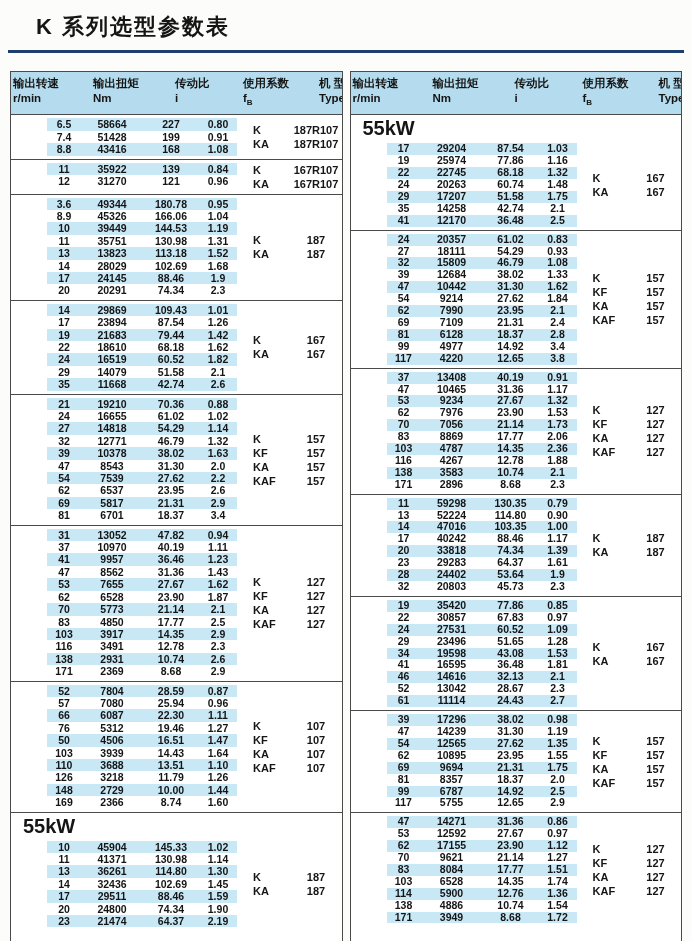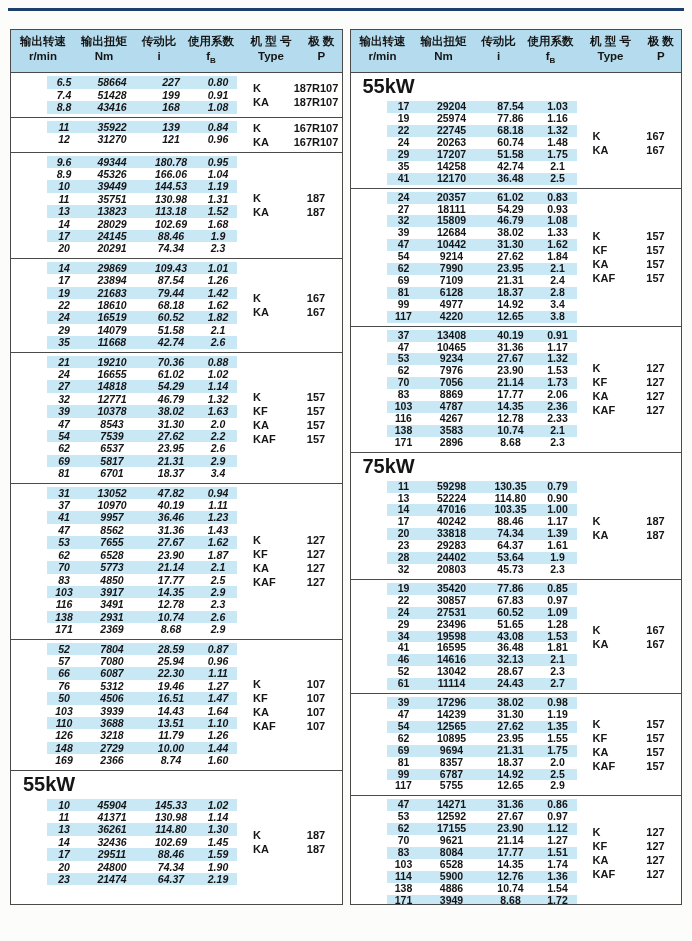--- a/index.html
+++ b/index.html
@@ -25,48 +25,49 @@
   .col-table{
     flex:1;border:1.5px solid var(--border);background:#fff;
     height:876px;overflow:hidden;
   }
   .col-header{
     display:grid;
     grid-template-columns:60px 62px 48px 56px 64px 1fr;
     background:var(--header-bg);
     border-bottom:1.5px solid var(--border);
     padding:4px 2px;
-    text-align:center;font-weight:bold;font-size:11.5px;line-height:15px;
+    text-align:left;font-weight:bold;font-size:11.5px;line-height:15px;gap:20px;
   }
   .hc{white-space:nowrap;}
   .hc sub{font-size:8px;}
   .power-label{font-size:20px;font-weight:bold;padding:3px 0 1px 12px;line-height:21px;}
   .block{display:flex;padding:3px 0;}
   .block + .block{border-top:1.5px solid var(--border);}
   .block + .power-label{border-top:1.5px solid var(--border);}
   .rows{margin-left:36px;width:190px;}
   .row{
     display:grid;grid-template-columns:34px 62px 56px 38px;
     font-size:10.5px;font-weight:bold;text-align:center;
   }
-  .col-left .row{line-height:12.4px;font-style:italic;}
+  .col-left .row{line-height:12.4px;}
   .col-right .row{line-height:11.9px;}
   .row:nth-child(odd){background:var(--stripe-bg);}
   .types{
     flex:1;display:flex;flex-direction:column;justify-content:center;
     padding-left:16px;padding-right:6px;
     font-size:11px;font-weight:bold;
   }
   .type-row{display:grid;grid-template-columns:34px 58px 12px;line-height:14px;}
   .type-model{text-align:center;}
 </style>
 </head>
 <body>
 
 <div class="page">
+  <div class="page-title">K 系列选型参数表</div>
   <div class="title-rule"></div>
 
   <div class="tables">
 
     <div class="col-table col-left">
       <div class="col-header">
         <div class="hc">
           <div>输出转速</div>
           <div>r/min</div>
         </div>
@@ -146,21 +147,21 @@
               </div>
               <div class="type-row">
                 <span class="type-prefix">KA</span>
                 <span class="type-model">167R107</span>
               </div>
             </div>
           </div>
           <div class="block">
             <div class="rows">
               <div class="row">
-                <span class="cell">9.6</span>
+                <span class="cell">3.6</span>
                 <span class="cell">49344</span>
                 <span class="cell">180.78</span>
                 <span class="cell">0.95</span>
               </div>
               <div class="row">
                 <span class="cell">8.9</span>
                 <span class="cell">45326</span>
                 <span class="cell">166.06</span>
                 <span class="cell">1.04</span>
               </div>
@@ -800,21 +801,21 @@
               <div class="row">
                 <span class="cell">103</span>
                 <span class="cell">4787</span>
                 <span class="cell">14.35</span>
                 <span class="cell">2.36</span>
               </div>
               <div class="row">
                 <span class="cell">116</span>
                 <span class="cell">4267</span>
                 <span class="cell">12.78</span>
-                <span class="cell">2.33</span>
+                <span class="cell">1.88</span>
               </div>
               <div class="row">
                 <span class="cell">138</span>
                 <span class="cell">3583</span>
                 <span class="cell">10.74</span>
                 <span class="cell">2.1</span>
               </div>
               <div class="row">
                 <span class="cell">171</span>
                 <span class="cell">2896</span>
@@ -834,21 +835,20 @@
               <div class="type-row">
                 <span class="type-prefix">KA</span>
                 <span class="type-model">127</span>
               </div>
               <div class="type-row">
                 <span class="type-prefix">KAF</span>
                 <span class="type-model">127</span>
               </div>
             </div>
           </div>
-          <div class="power-label">75kW</div>
           <div class="block">
             <div class="rows">
               <div class="row">
                 <span class="cell">11</span>
                 <span class="cell">59298</span>
                 <span class="cell">130.35</span>
                 <span class="cell">0.79</span>
               </div>
               <div class="row">
                 <span class="cell">13</span>

